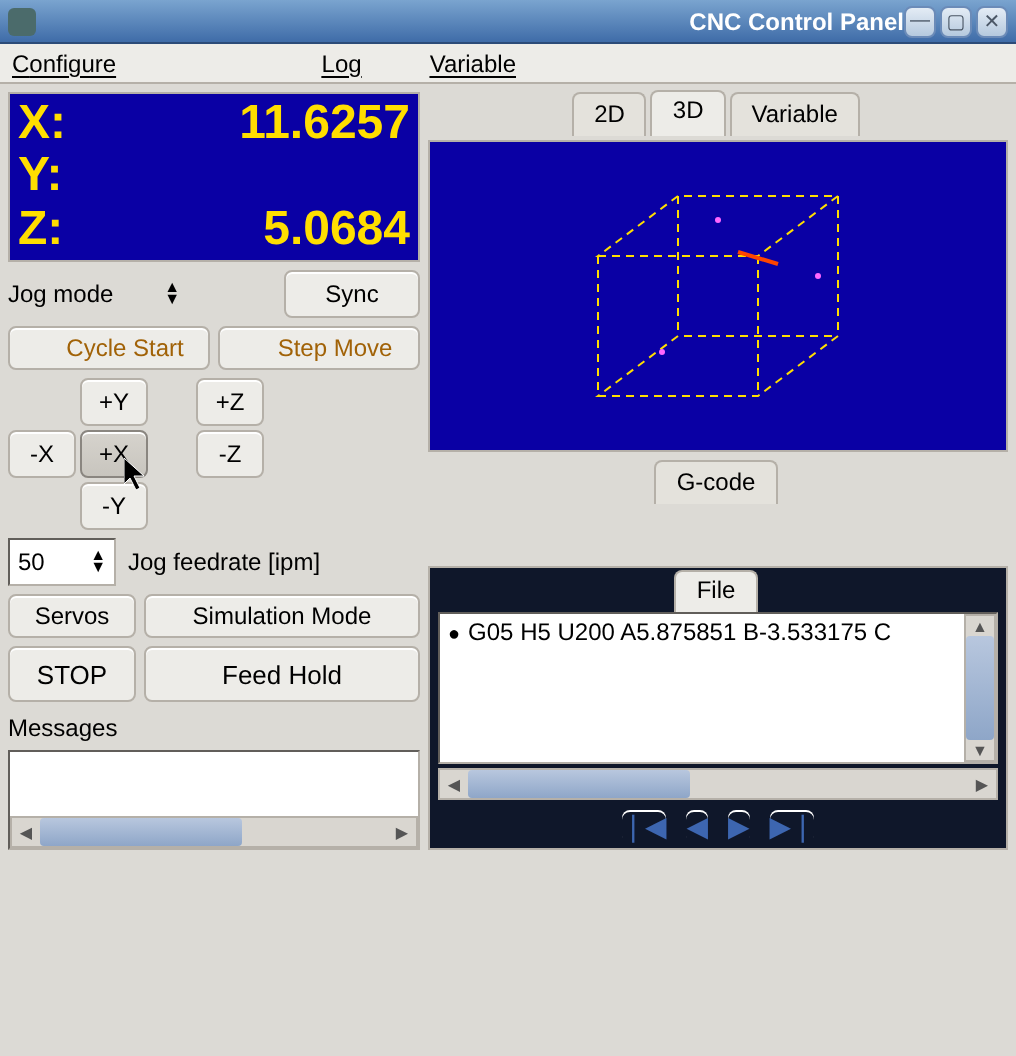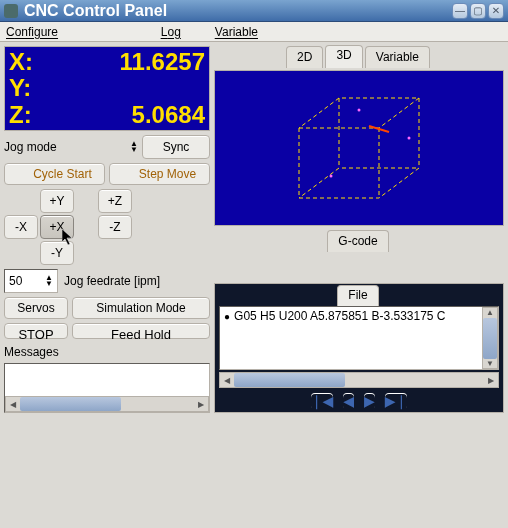--- a/index.html
+++ b/index.html
@@ -16,21 +16,21 @@
   display: flex; align-items: center;
   padding: 0 4px;
   border-bottom: 1px solid #2c4b78;
 }
 .title-icon {
   width: 14px; height: 14px;
   background: #4b6b6b;
   border-radius: 3px;
   margin-right: 6px;
 }
-.title-text { flex: 1; text-align: left; font-weight: bold; font-size: 16px; }
+.title-text { flex: 1; text-align: right; font-weight: bold; font-size: 12px; }
 .title-btns { display: flex; gap: 2px; }
 .tbtn {
   width: 16px; height: 16px;
   background: linear-gradient(#e4ecf5,#b5c9de);
   border: 1px solid #6b8bb8;
   border-radius: 4px;
   display: flex; align-items: center; justify-content: center;
   font-size: 10px; color: #4b5766; cursor: pointer;
 }
 .menubar {
@@ -70,21 +70,21 @@
   border: 1px solid #b5b0a8;
   border-radius: 4px;
   padding: 3px 8px;
   font-size: 12px;
   color: #000;
 }
 button { cursor: pointer; box-shadow: inset 0 1px #fff; }
 button:disabled { color: #a16207; padding-left: 24px; }
 .jogmode { flex: 1; display: flex; align-items: center; justify-content: space-between; height: 24px; }
 .spin-arrows { display: flex; flex-direction: column; line-height: 6px; font-size: 8px; padding-left: 4px; }
-.sync-btn { width: 68px; height: 24px; }
+.sync-btn { width: 68px; height: 24px; margin-left: 48px; }
 .cycle-row button { flex: 1; }
 .jog-grid {
   position: relative; height: 76px;
   display: grid;
   grid-template-columns: 34px 34px 20px 34px;
   grid-template-rows: 24px 24px 24px;
   gap: 2px;
   align-items: center; justify-items: center;
 }
 .jog-grid button { width: 34px; height: 24px; }
@@ -97,21 +97,21 @@
 .cursor-arrow {
   position: absolute;
   left: 58px; top: 40px;
   width: 14px; height: 18px;
   pointer-events: none;
 }
 .feedrate-row { display: flex; align-items: center; gap: 6px; }
 .feed-input { width: 54px; height: 24px; display: flex; align-items: center; justify-content: space-between; background: #fff; border: 1px inset #b5b0a8; padding: 0 4px; }
 .feedrate-label { font-size: 12px; }
 .servo-row button:first-child { width: 64px; } .servo-row button:last-child { flex: 1; }
-.stop-row button { height: 16px; }
+.stop-row button { height: 28px; }
 .stop-row button:first-child { width: 64px; font-size: 13px; } .stop-row button:last-child { flex: 1; font-size: 13px; }
 .messages-label { font-size: 12px; margin-top: 2px; }
 .messages-box {
   flex: 1; min-height: 50px;
   background: #fff;
   border: 1px inset #b5b0a8;
   display: flex; flex-direction: column;
 }
 .scroll-h, .scroll-v {
   background: #d9d6d0;

